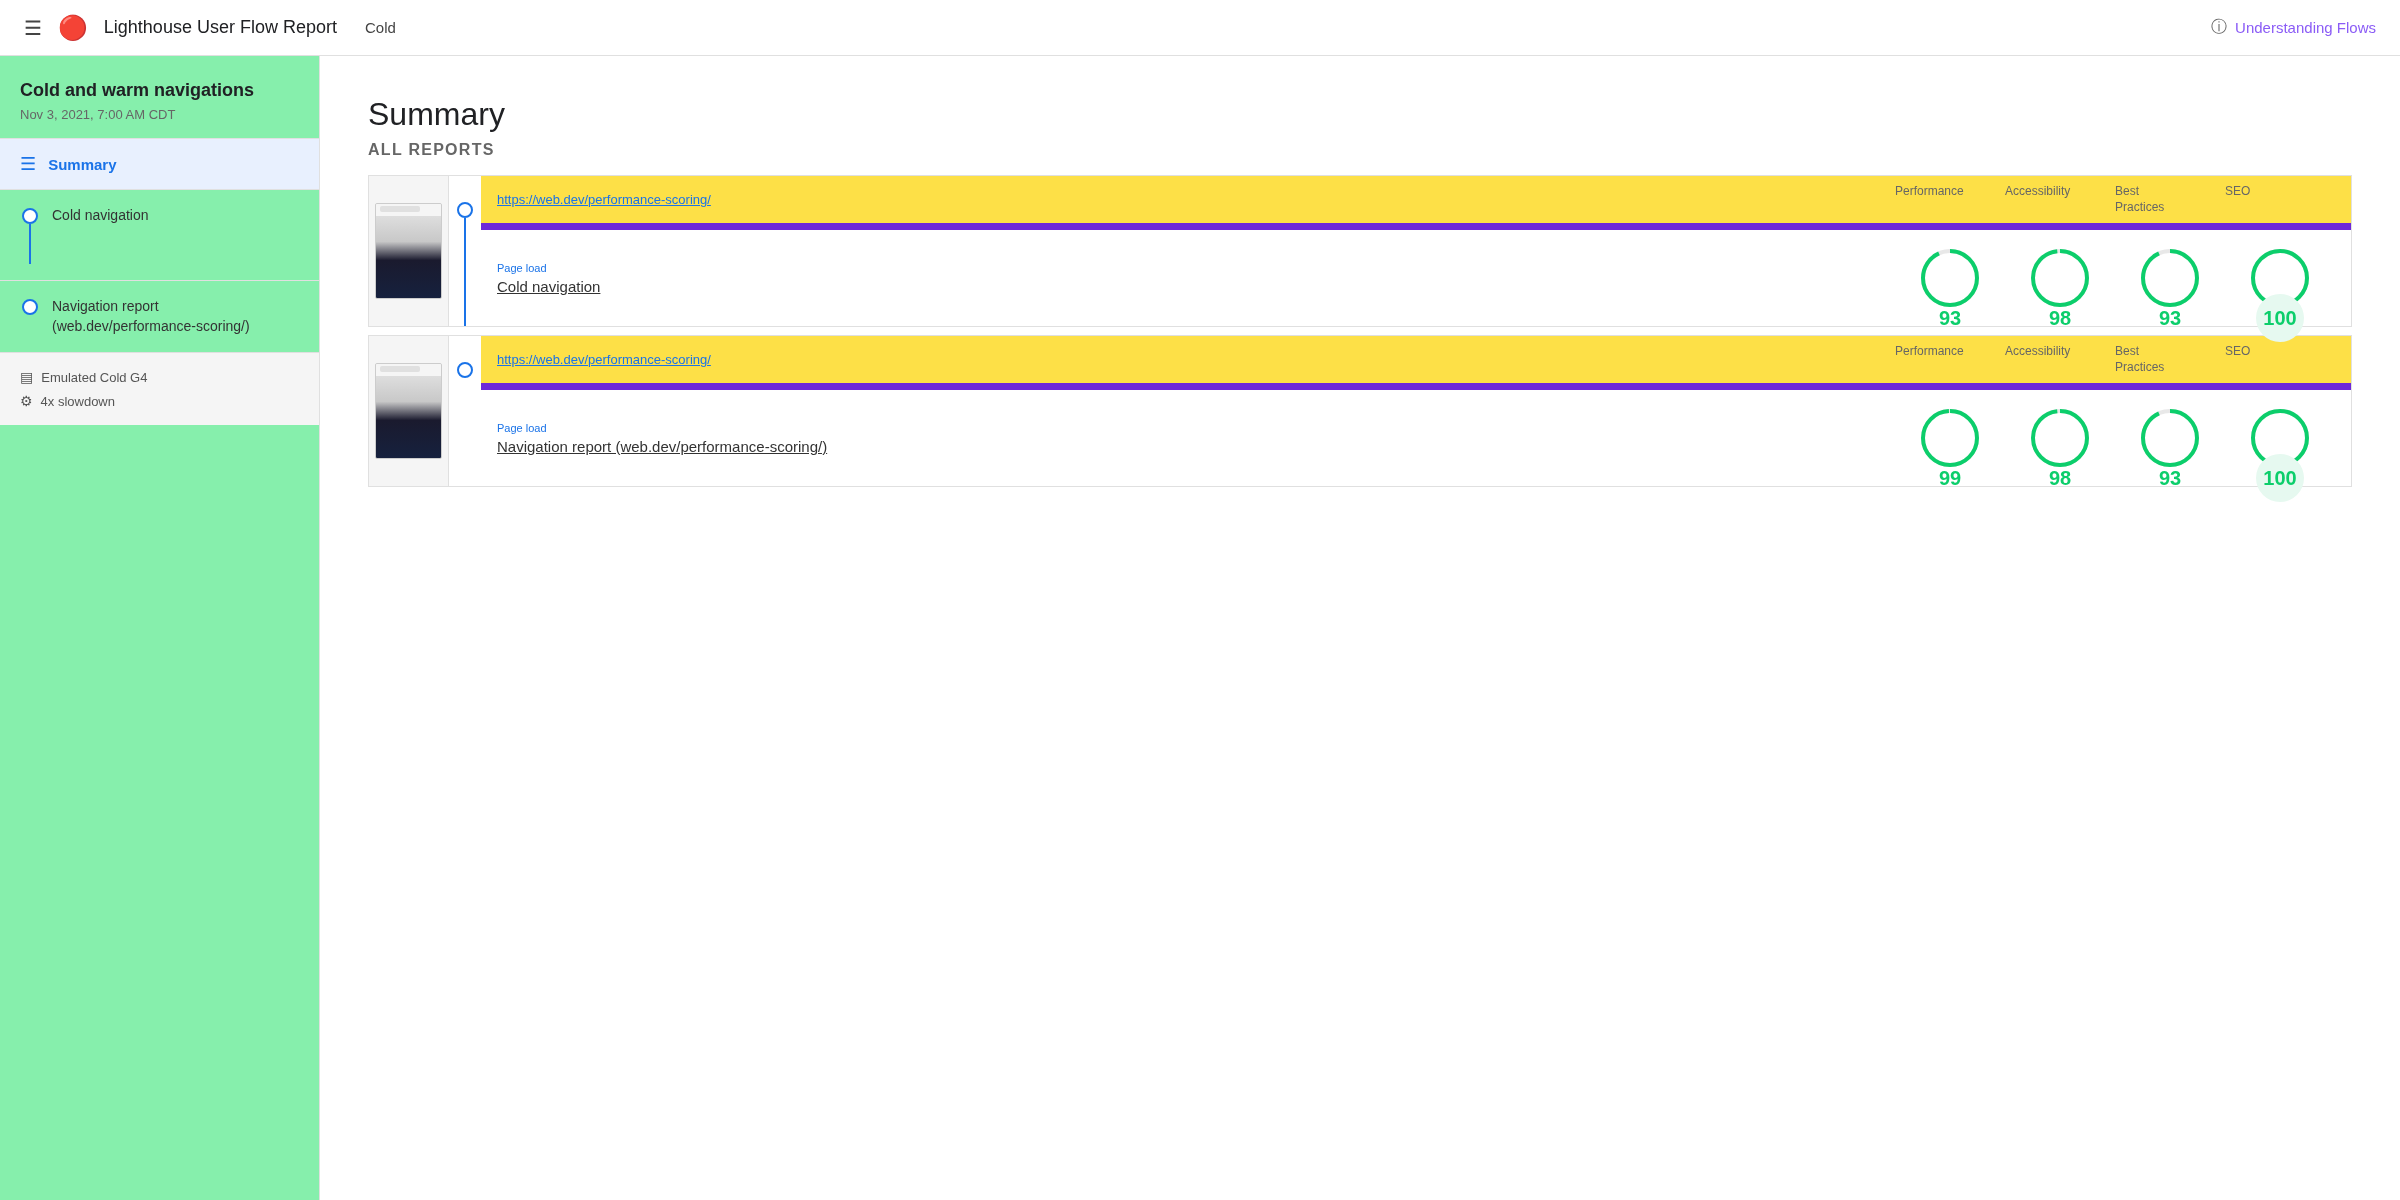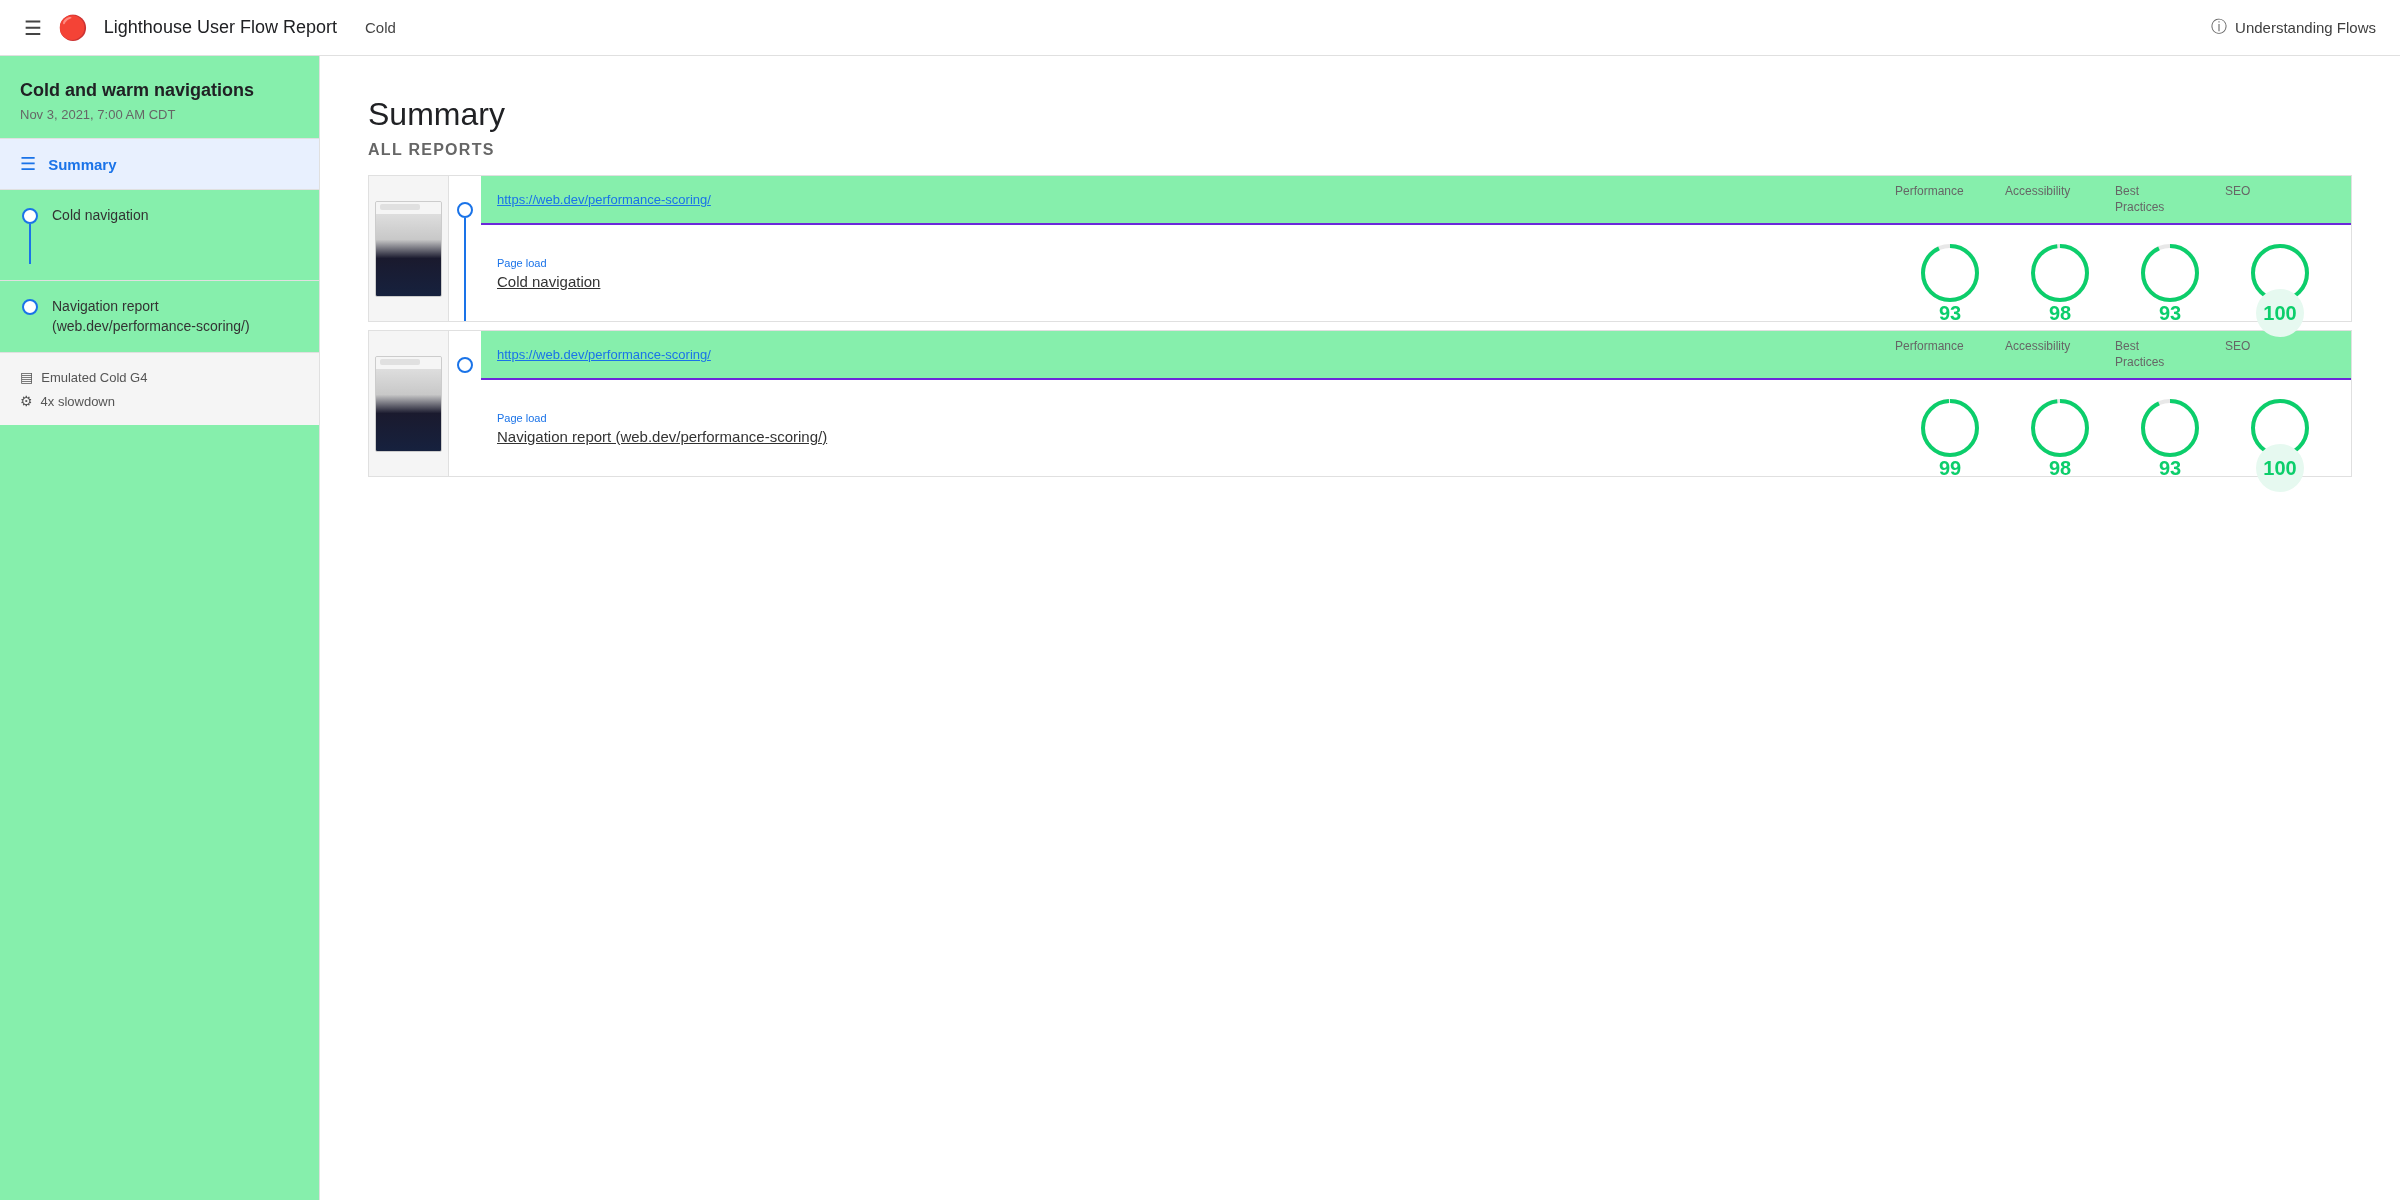--- a/index.html
+++ b/index.html
@@ -16,21 +16,21 @@
     }
     .top-header-left { display: flex; align-items: center; gap: 16px; flex: 1; }
     .hamburger-icon { cursor: pointer; font-size: 20px; color: #444; }
     .logo-icon { font-size: 24px; }
     .app-title { font-size: 18px; font-weight: 500; color: #202124; }
     .save-btn {
       background: none; border: none; font-size: 15px; color: #444;
       cursor: pointer; padding: 4px 12px;
     }
     .top-header-right { display: flex; align-items: center; gap: 8px; }
-    .understanding-flows { display: flex; align-items: center; gap: 6px; font-size: 15px; color: #404040; cursor: pointer; }
+    .understanding-flows { display: flex; align-items: center; gap: 6px; font-size: 15px; color: #8b5cf6; cursor: pointer; }
 
     
     .layout { display: flex; height: calc(100vh - 56px); }
 
     
     .sidebar {
       width: 320px;
       min-width: 320px;
       border-right: 1px solid #e0e0e0;
       overflow-y: auto;
@@ -199,25 +199,25 @@
       padding-top: 24px;
     }
 
     .fr-content {
       flex: 1;
       display: flex;
       flex-direction: column;
     }
 
     .fr-header {
-      background: #86efac;
+      background: #fde047;
       padding: 8px 16px;
       display: flex;
       align-items: center;
-      border-bottom: 2px solid #6d28d9;
+      border-bottom: 7px solid #6d28d9;
     }
 
     .fr-url { font-size: 13px; color: #1a73e8; text-decoration: underline; flex: 1; }
 
     .fr-col-group {
       display: flex;
     }
 
     .fr-col {
       width: 110px;

